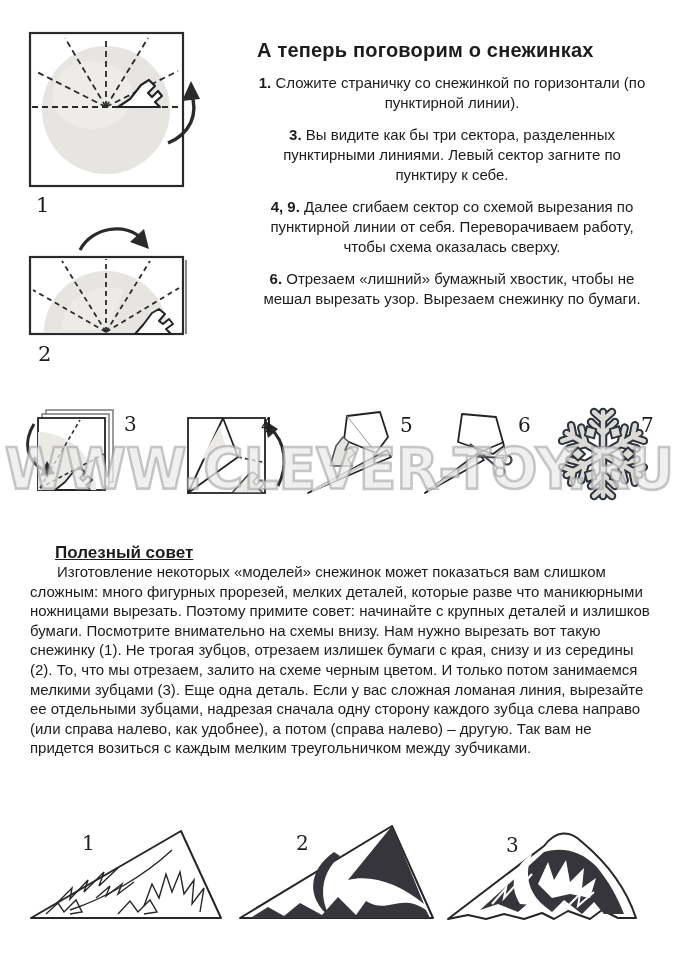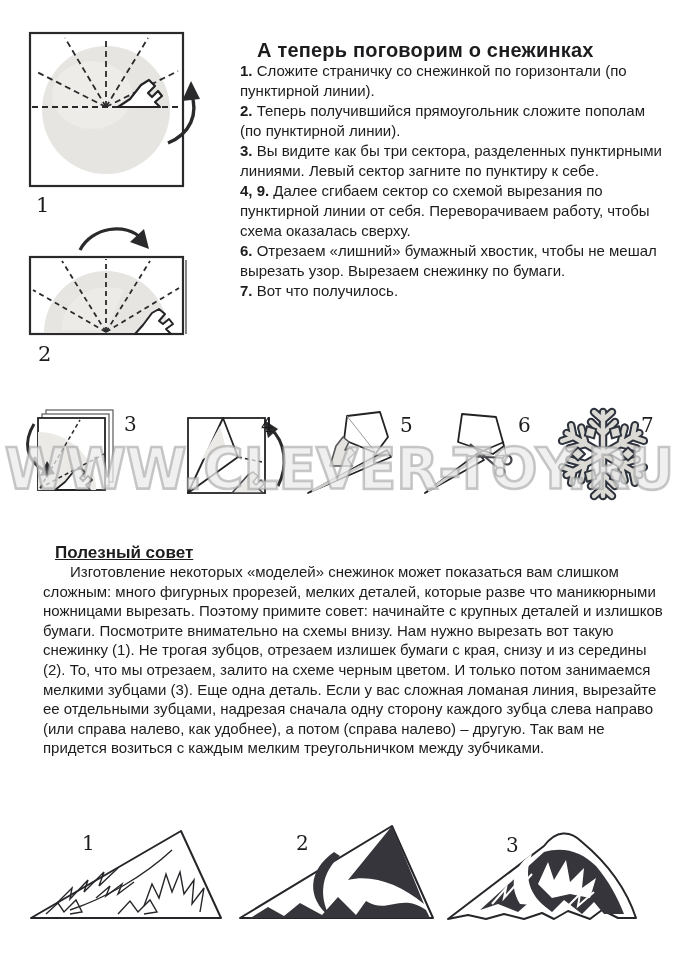--- a/index.html
+++ b/index.html
@@ -9,41 +9,41 @@
     margin:0 auto;
   }
   .title{
     position:absolute;left:233px;top:26px;width:430px;
     font-size:20px;font-weight:700;letter-spacing:.2px;z-index:2;margin-left:24px;
   }
   .instructions{
     position:absolute;left:240px;top:61px;width:424px;
     font-size:15px;line-height:20px;z-index:2;
   }
-  .instructions p{margin:0;}
+  .instructions p{margin:12px;text-align:center;}
   .instructions b{font-weight:700;}
   .figlabel{
     position:absolute;font-family:"DejaVu Serif",serif;
     font-size:21px;color:#1c1c1e;z-index:3;
   }
   .figlabel.small{font-size:20px;}
   svg.fig{position:absolute;z-index:1;overflow:visible;}
   .watermark{
     position:absolute;left:0;top:437px;width:679px;text-align:center;
     font-family:"DejaVu Sans",sans-serif;font-weight:800;font-size:55px;
     letter-spacing:0px;color:rgba(255,255,255,.60);
     -webkit-text-stroke:2.5px rgba(150,150,150,.50);
     text-shadow:0 0 1px rgba(150,150,150,.35);
     z-index:6;transform:scaleY(1.05);white-space:nowrap;
   }
   .tip-heading{
     position:absolute;left:55px;top:529px;font-size:17px;font-weight:700;z-index:2;text-decoration:underline;
   }
   .tip-body{
-    position:absolute;left:43px;top:562px;width:628px;
+    position:absolute;left:30px;top:562px;width:628px;
     font-size:15px;line-height:19.6px;text-indent:27px;z-index:2;margin:0;
   }
 </style>
 </head>
 <body>
 
 <div class="page">
 
   <svg class="fig" style="left:28px;top:31px" width="178" height="168" viewBox="0 0 178 168">
     <rect x="2" y="2" width="153" height="153" fill="#ffffff" stroke="#2a2a2d" stroke-width="2.2"></rect>
@@ -172,25 +172,23 @@
     </g>
   </svg>
   <span class="figlabel small" style="left:641px;top:413px">7</span>
 
   <div class="watermark">WWW.CLEVER-TOY.RU</div>
 
   <h1 class="title">А теперь поговорим о снежинках</h1>
 
   <div class="instructions">
     <p><b>1.</b><span> Сложите страничку со снежинкой по горизонтали (по пунктирной линии).</span></p>
-    <p><b>2.</b><span> Теперь получившийся прямоугольник сложите пополам (по пунктирной линии).</span></p>
     <p><b>3.</b><span> Вы видите как бы три сектора, разделенных пунктирными линиями. Левый сектор загните по пунктиру к себе.</span></p>
     <p><b>4, 9.</b><span> Далее сгибаем сектор со схемой вырезания по пунктирной линии от себя. Переворачиваем работу, чтобы схема оказалась сверху.</span></p>
     <p><b>6.</b><span> Отрезаем «лишний» бумажный хвостик, чтобы не мешал вырезать узор. Вырезаем снежинку по бумаги.</span></p>
-    <p><b>7.</b><span>  Вот что получилось.</span></p>
   </div>
 
   <h2 class="tip-heading">Полезный совет</h2>
   <p class="tip-body">Изготовление некоторых «моделей» снежинок может показаться вам слишком сложным: много фигурных прорезей, мелких деталей, которые разве что маникюрными ножницами вырезать. Поэтому примите совет: начинайте с крупных деталей и излишков бумаги. Посмотрите внимательно на схемы внизу. Нам нужно вырезать вот такую снежинку (1). Не трогая зубцов, отрезаем излишек бумаги с края, снизу и из середины (2). То, что мы отрезаем, залито на схеме черным цветом. И только потом занимаемся мелкими зубцами (3). Еще одна деталь. Если у вас сложная ломаная линия, вырезайте ее отдельными зубцами, надрезая сначала одну сторону каждого зубца слева направо (или справа налево, как удобнее), а потом (справа налево) – другую. Так вам не придется возиться с каждым мелким треугольничком между зубчиками.</p>
 
   <svg class="fig" style="left:26px;top:824px" width="215" height="105" viewBox="0 0 215 105">
     <polygon points="5,94 195,94 155,7" fill="#ffffff" stroke="#26262a" stroke-width="2" stroke-linejoin="round"></polygon>
     <g stroke="#26262a" stroke-width="1.4" fill="none" stroke-linejoin="miter">
       <path d="M44,86 C80,74 118,52 146,26"></path>
       <path d="M30,80 L46,64 L44,75 L62,56 L58,68 L78,48 L73,62 L92,44"></path>

